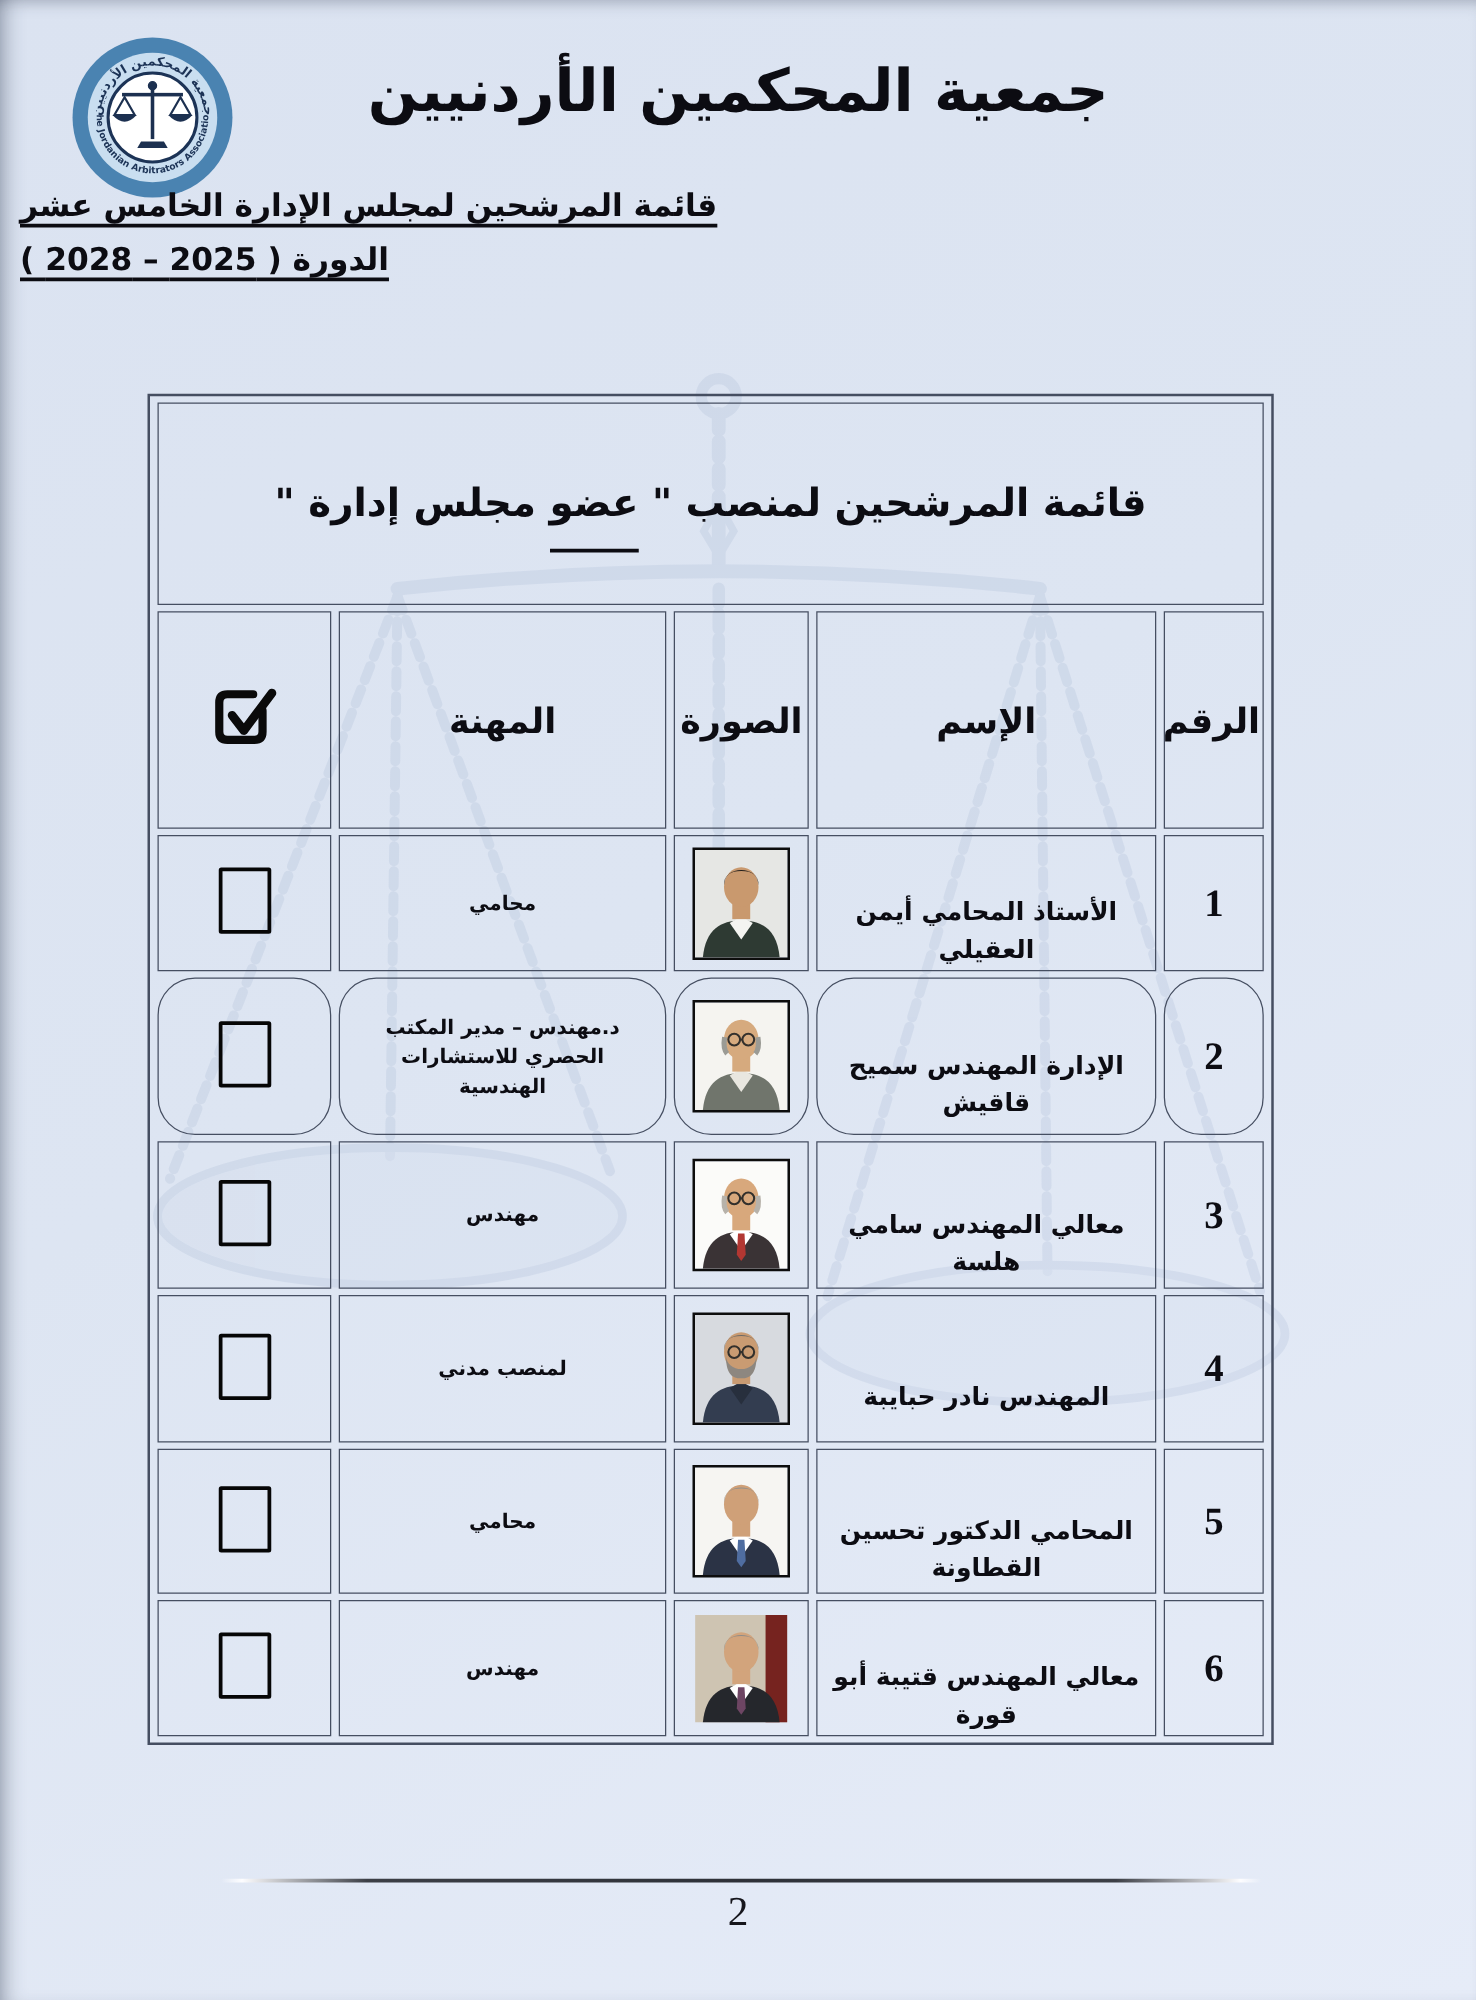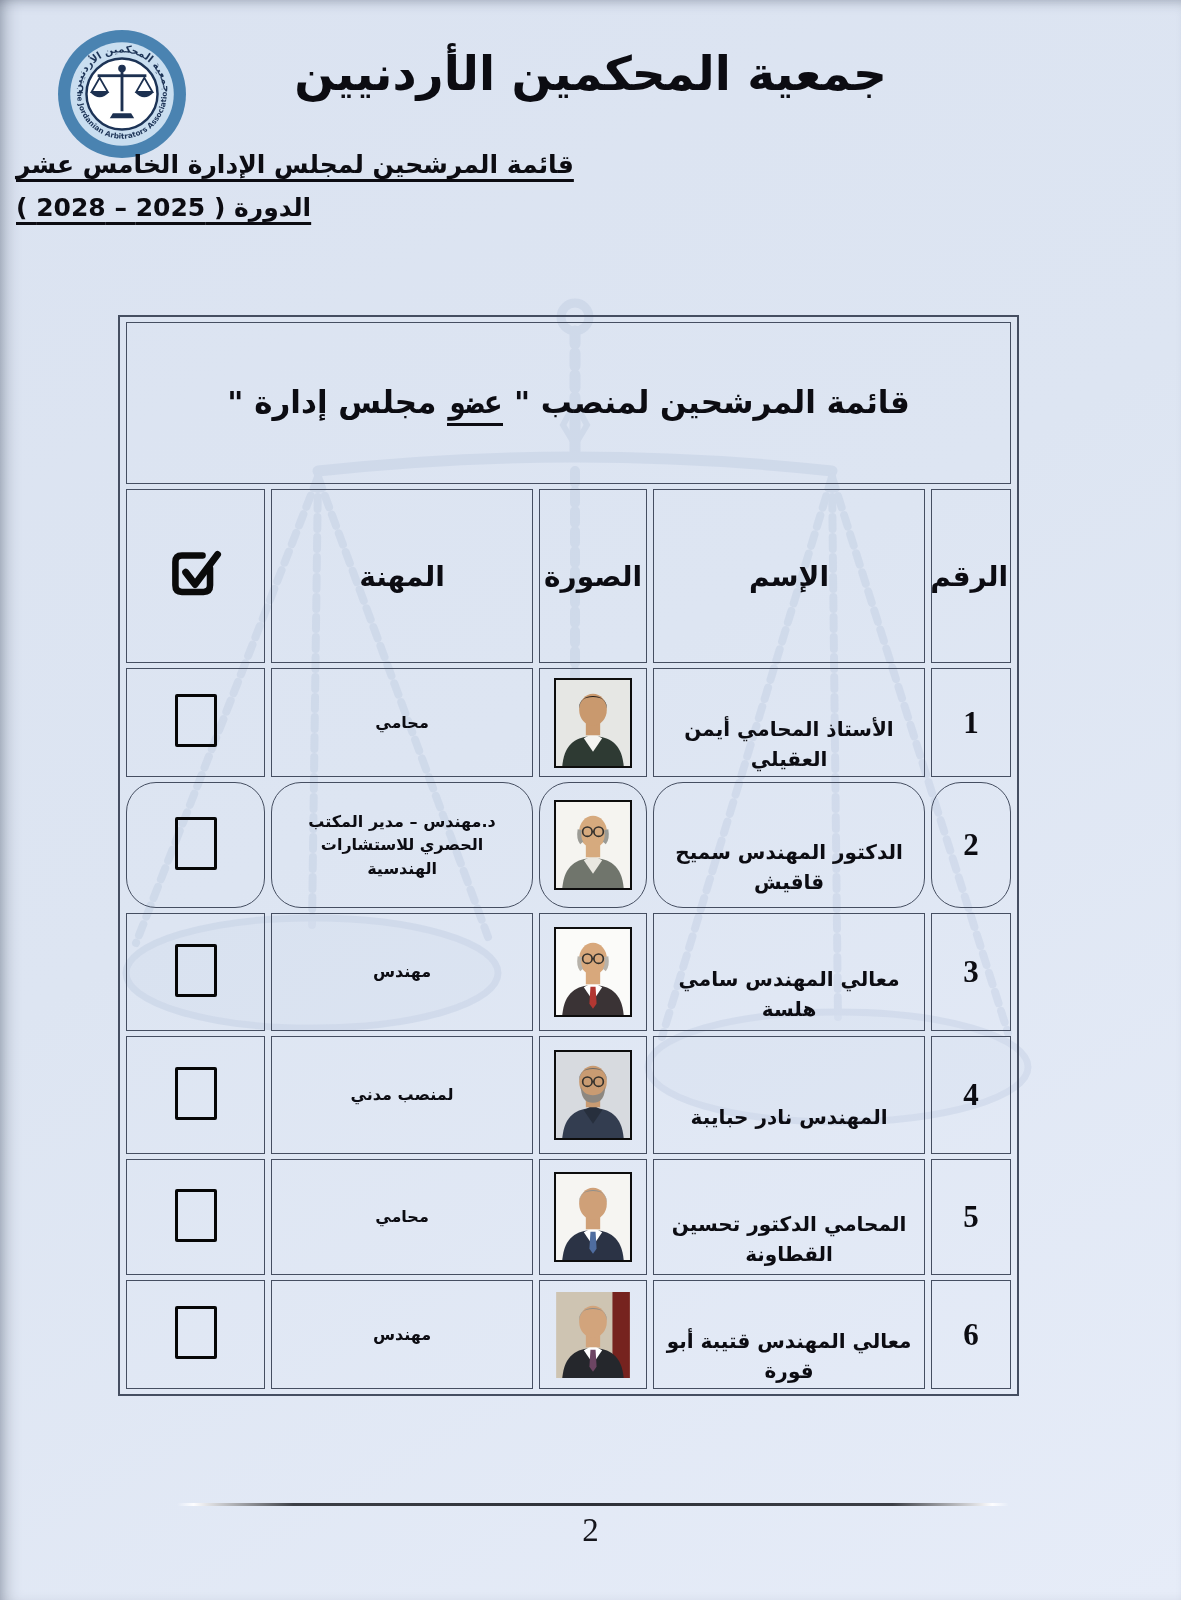--- a/index.html
+++ b/index.html
@@ -20,21 +20,21 @@
   .sub2{top:193px;}
   
   .watermark{position:absolute;left:90px;top:285px;width:1000px;height:890px;pointer-events:none;}
   
   table.candidates{
     position:absolute;left:118px;top:315px;width:897px;table-layout:fixed;
     direction:rtl;border:2px solid #454e61;border-collapse:separate;border-spacing:6px 5px;
   }
   table.candidates td{border:1.6px solid #454e61;text-align:center;vertical-align:middle;padding:2px;background:transparent;}
   td.title-cell{height:156px;font-size:31px;font-weight:800;}
-  .title-underline{border-bottom:3px solid #0c0c12;padding-bottom:1px;font-family:Liberation Mono, monospace;}
+  .title-underline{border-bottom:3px solid #0c0c12;padding-bottom:18px;}
   tr.head-row td{height:168px;font-size:28px;font-weight:800;}
   tbody tr:nth-child(3) td{height:102px;}
   tbody tr:nth-child(4) td{height:120px;border-radius:30px;}
   tbody tr:nth-child(5) td{height:112px;}
   tbody tr:nth-child(6) td{height:112px;}
   tbody tr:nth-child(7) td{height:110px;}
   tbody tr:nth-child(8) td{height:97px;}
   .num{font-family:"Liberation Serif",serif;font-size:31px;font-weight:700;}
   .name{font-size:20px;font-weight:800;line-height:1.5;padding:0 6px;display:inline-block;margin-top:43px;}
   .prof{font-size:16px;font-weight:800;line-height:1.45;padding:0 10px;display:inline-block;}
@@ -141,21 +141,21 @@
               <rect x="29" y="41" width="14" height="13" fill="#c9996e"></rect>
               <ellipse cx="36" cy="29" rx="13.5" ry="15.5" fill="#c9996e"></ellipse>
               <path d="M22.5 28 C21 11.5 51 11.5 49.5 28 C49 20 45 16.5 36 16.5 C27 16.5 23 20 22.5 28 Z" fill="#241f1b"></path>
             </svg>
           </td>
       <td><span class="prof">محامي</span></td>
       <td><span class="checkbox"></span></td>
     </tr>
         <tr>
       <td><span class="num">2</span></td>
-      <td><span class="name">الدكتور المهندس سميح قاقيش</span></td>
+      <td><span class="name">الإدارة المهندس سميح قاقيش</span></td>
       <td class="photo">
             <svg class="framed" viewBox="0 0 72 84" width="74" height="86">
               <rect x="0" y="0" width="72" height="84" fill="#f5f4f0"></rect>
               <path d="M6 84 C8 62 20 55 36 55 C52 55 64 62 66 84 Z" fill="#70756c"></path>
               <path d="M27 57 L36 70 L45 57 L36 52 Z" fill="#e9e7e0"></path>
               <rect x="29" y="41" width="14" height="13" fill="#d6aa7e"></rect>
               <ellipse cx="36" cy="29" rx="13.5" ry="15.5" fill="#d6aa7e"></ellipse>
               <path d="M23 27 q-1.5 9 2 13" stroke="#9b9b95" stroke-width="4" fill="none"></path>
               <path d="M49 27 q1.5 9 -2 13" stroke="#9b9b95" stroke-width="4" fill="none"></path>
               <g stroke="#33302c" stroke-width="1.6" fill="none">

